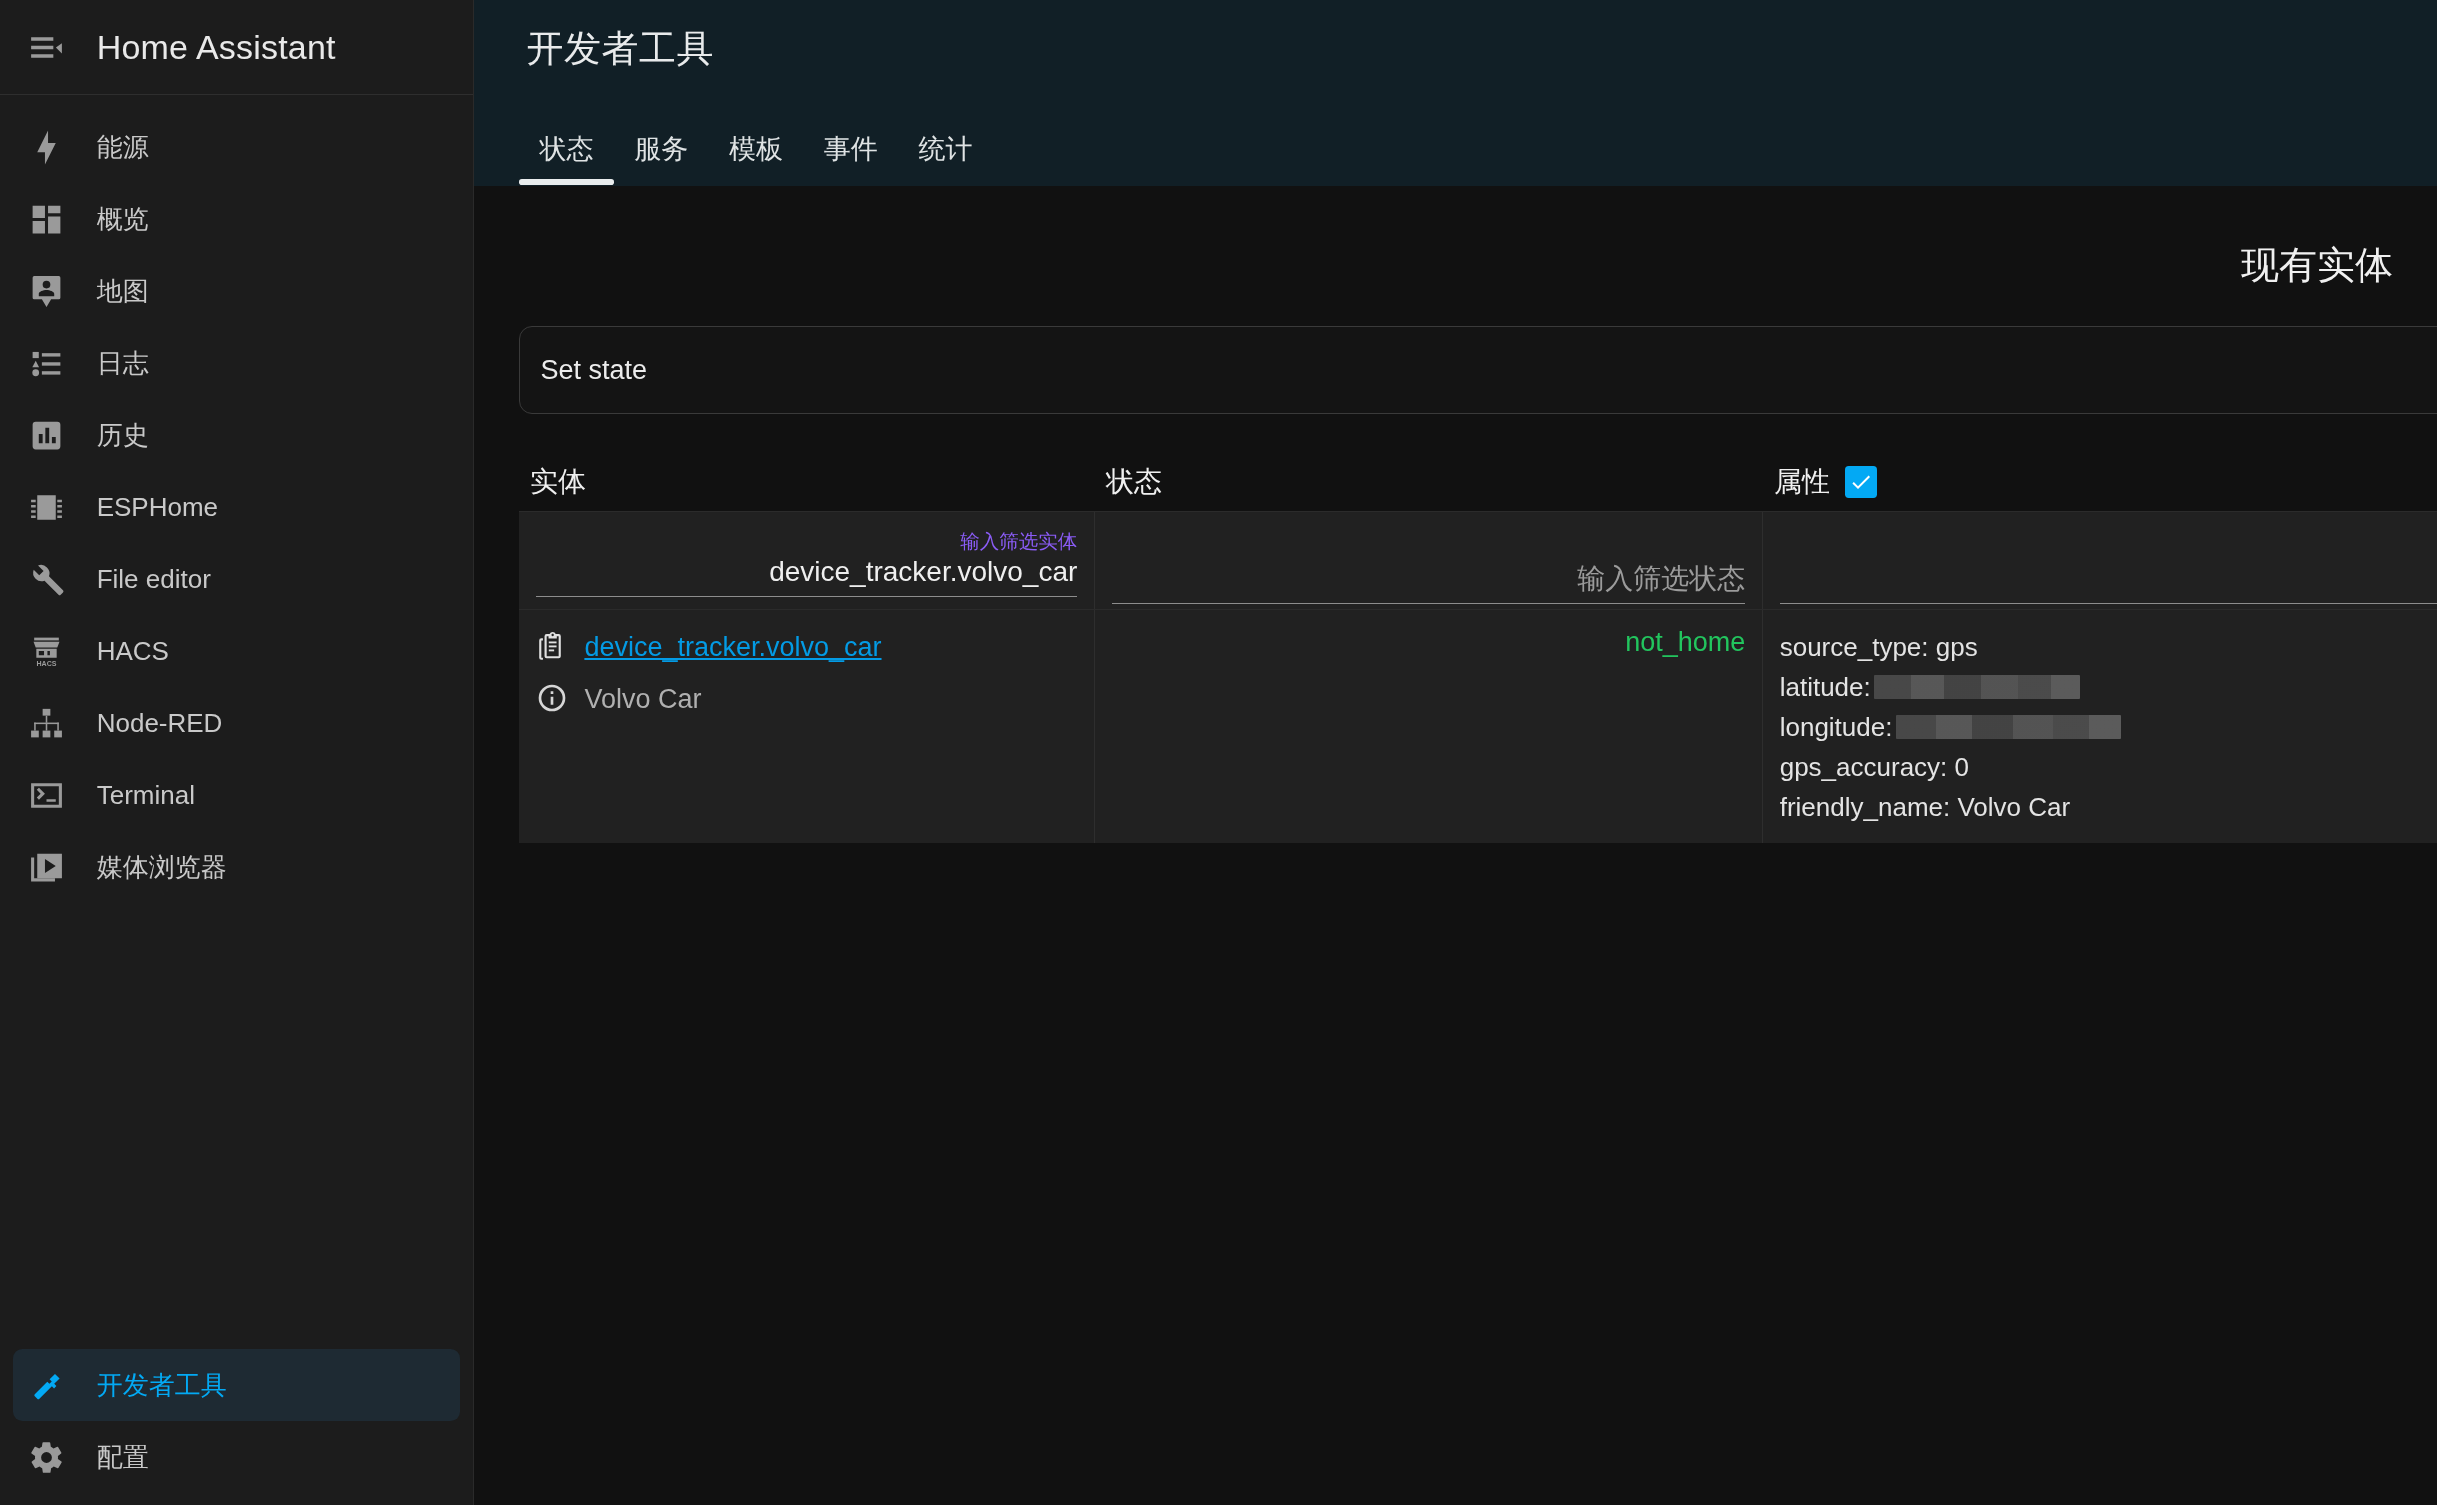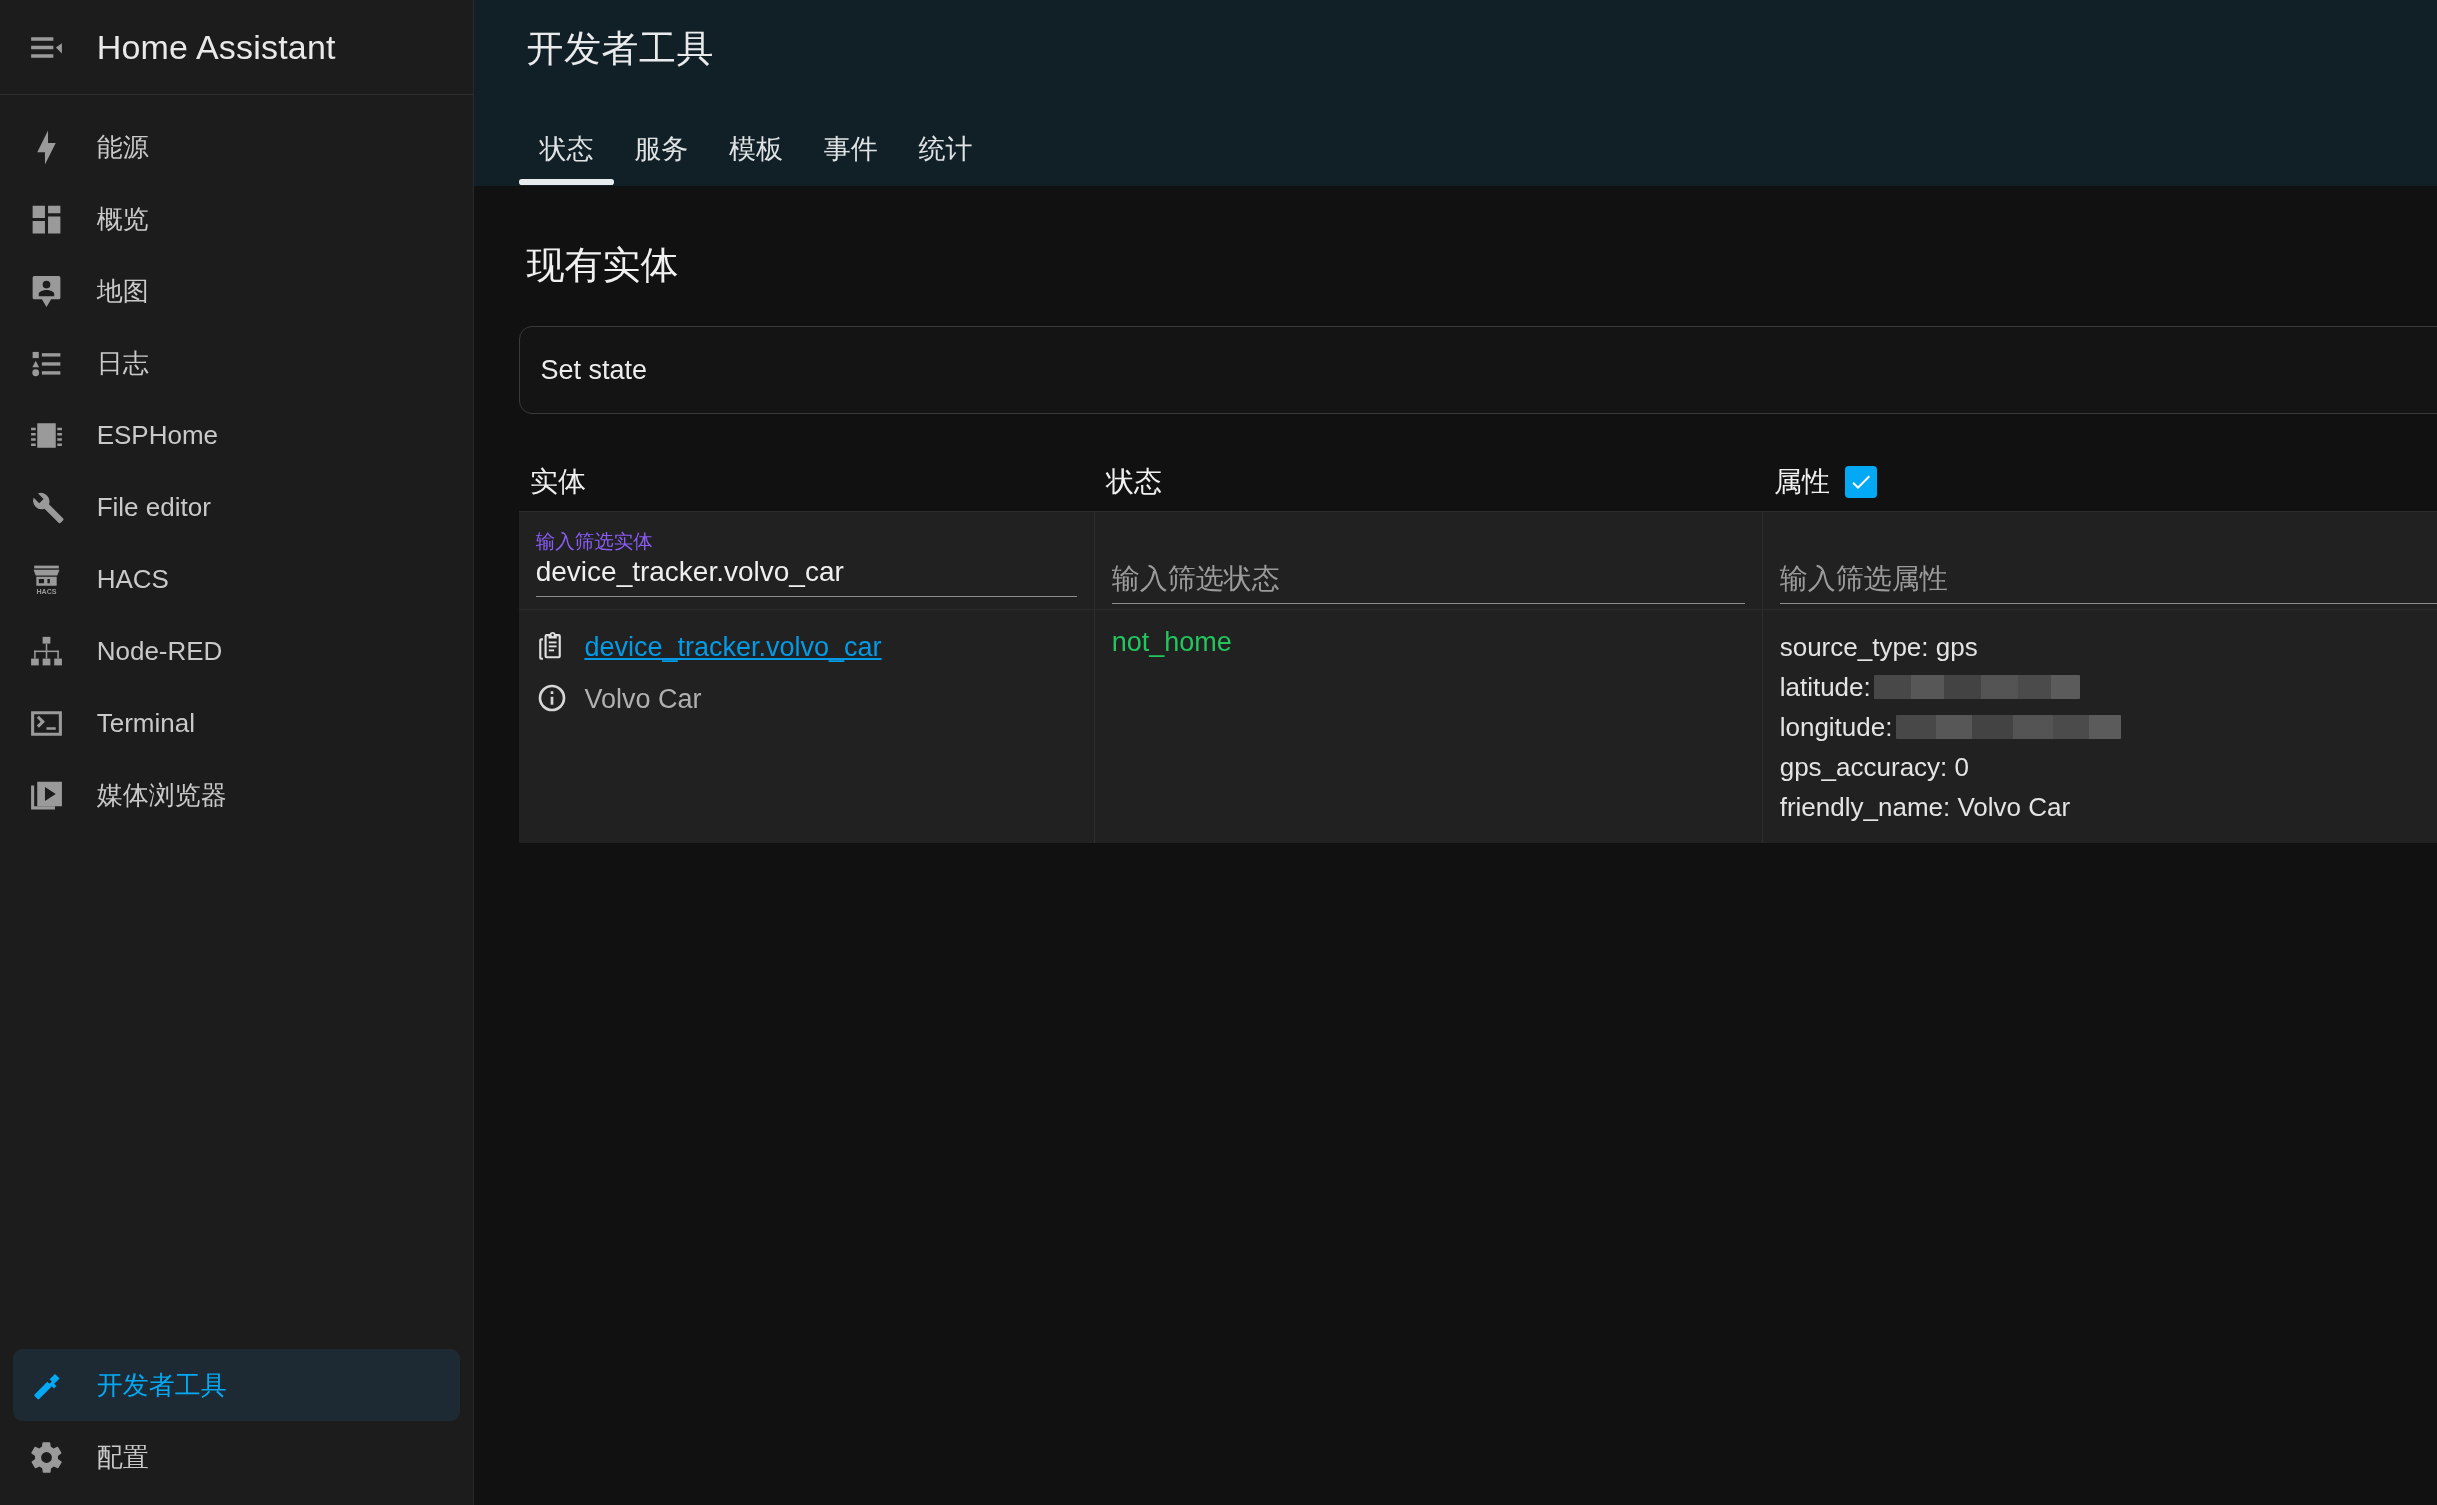--- a/index.html
+++ b/index.html
@@ -75,21 +75,21 @@
     font-size: 27px; color: #dfe3e4;
     padding: 0 20.4px; height: 72px;
     display: flex; align-items: center; justify-content: center;
     cursor: pointer; position: relative; min-width: 59px;
   }
   .tab.active::after {
     content: ""; position: absolute; left: 0; right: 0; bottom: 0;
     height: 5.6px; background: #e9eced; border-radius: 2.8px;
   }
 
-  .content { padding: 0 45px; }
+  .content { padding: 0 45px; text-align: right; }
   .section-title {
     font-size: 38px; color: #f0f0f0; font-weight: 400;
     margin-top: 54px; margin-left: 7.4px;
   }
 
   .setstate-card {
     margin-top: 35px;
     height: 88px;
     border: 0.9px solid #3a3a3a;
     border-radius: 13px;
@@ -224,20 +224,28 @@
                 <circle cx="5" cy="18" r="2.2"></circle>
                 <rect x="9" y="5.3" width="12" height="2.2"></rect>
                 <rect x="9" y="11.2" width="12" height="2.2"></rect>
                 <rect x="9" y="17" width="12" height="2.2"></rect>
               </g>
             </svg>
         </span>
         <span class="lbl">日志</span>
       </div>
 
+      <div class="sb-item">
+        <span class="ic">
+          <svg width="37" height="37" viewBox="0 0 24 24">
+              <path fill="#9a9a9a" d="M5 3h14a2 2 0 0 1 2 2v14a2 2 0 0 1-2 2H5a2 2 0 0 1-2-2V5a2 2 0 0 1 2-2m2 14h2.5v-6H7v6m4.25 0h2.5V7h-2.5v10M15.5 17H18v-4h-2.5v4Z"></path>
+            </svg>
+        </span>
+        <span class="lbl">历史</span>
+      </div>
 
       <div class="sb-item">
         <span class="ic">
           <svg width="37" height="37" viewBox="0 0 24 24">
               <path fill="#9a9a9a" d="M6 4h12v16H6V4m1.8 10.5h1.2v3.2H7.8v-3.2m2 0h1.2v3.2H9.8v-3.2m2 0H13v3.2h-1.2v-3.2M2 7h3v1.6H2V7m0 3.4h3V12H2v-1.6M2 13.8h3v1.6H2v-1.6M2 17.2h3v1.6H2v-1.6M19 7h3v1.6h-3V7m0 3.4h3V12h-3v-1.6m0 3.4h3v1.6h-3v-1.6m0 3.4h3v1.6h-3v-1.6Z"></path>
             </svg>
         </span>
         <span class="lbl">ESPHome</span>
       </div>
 

